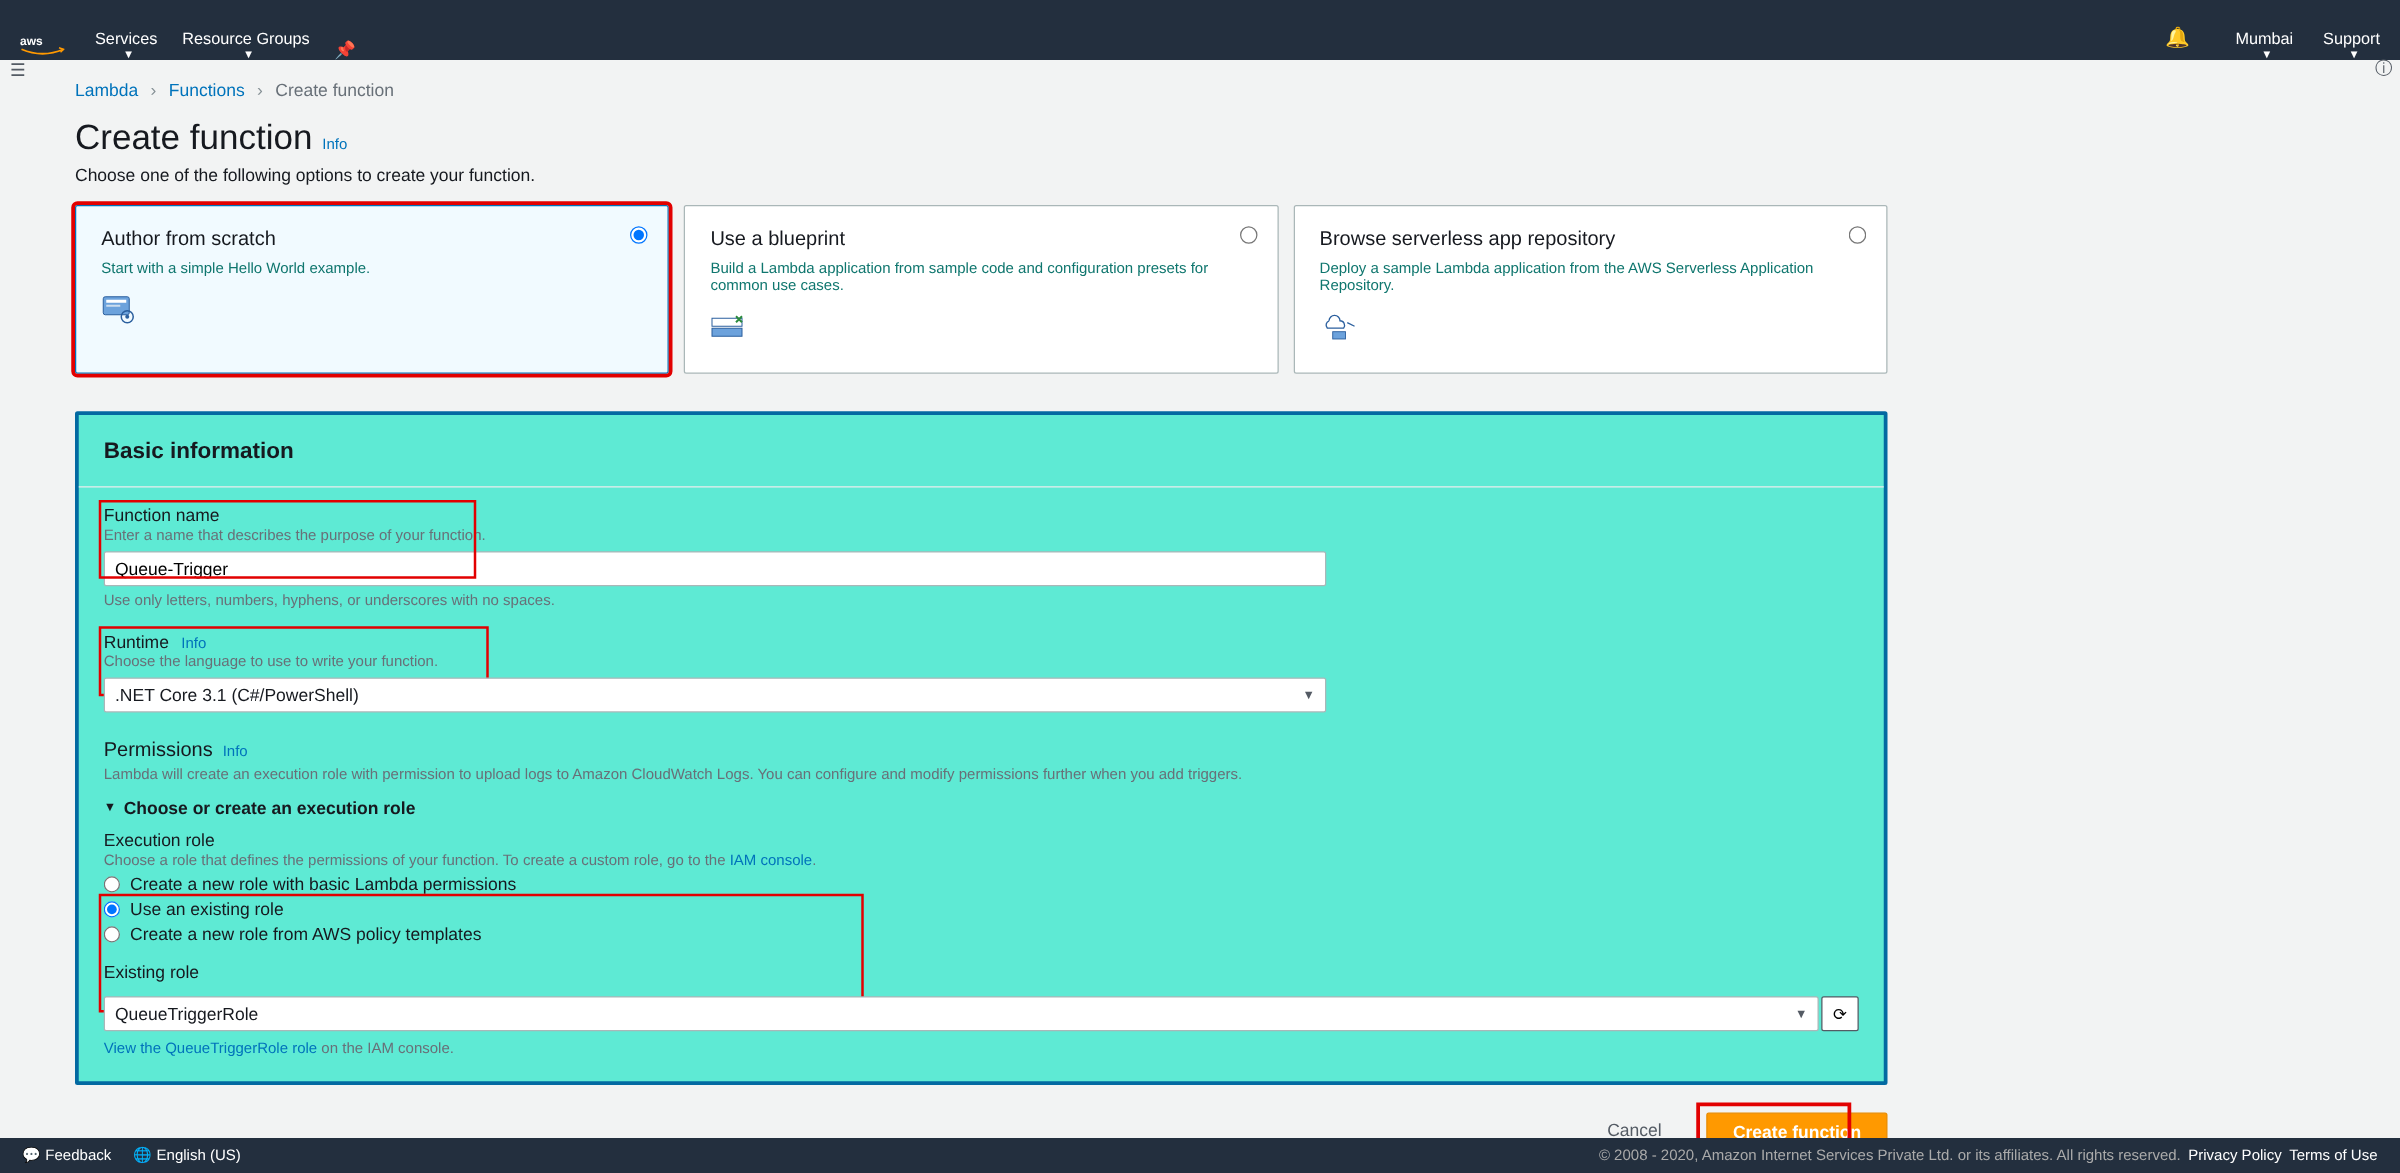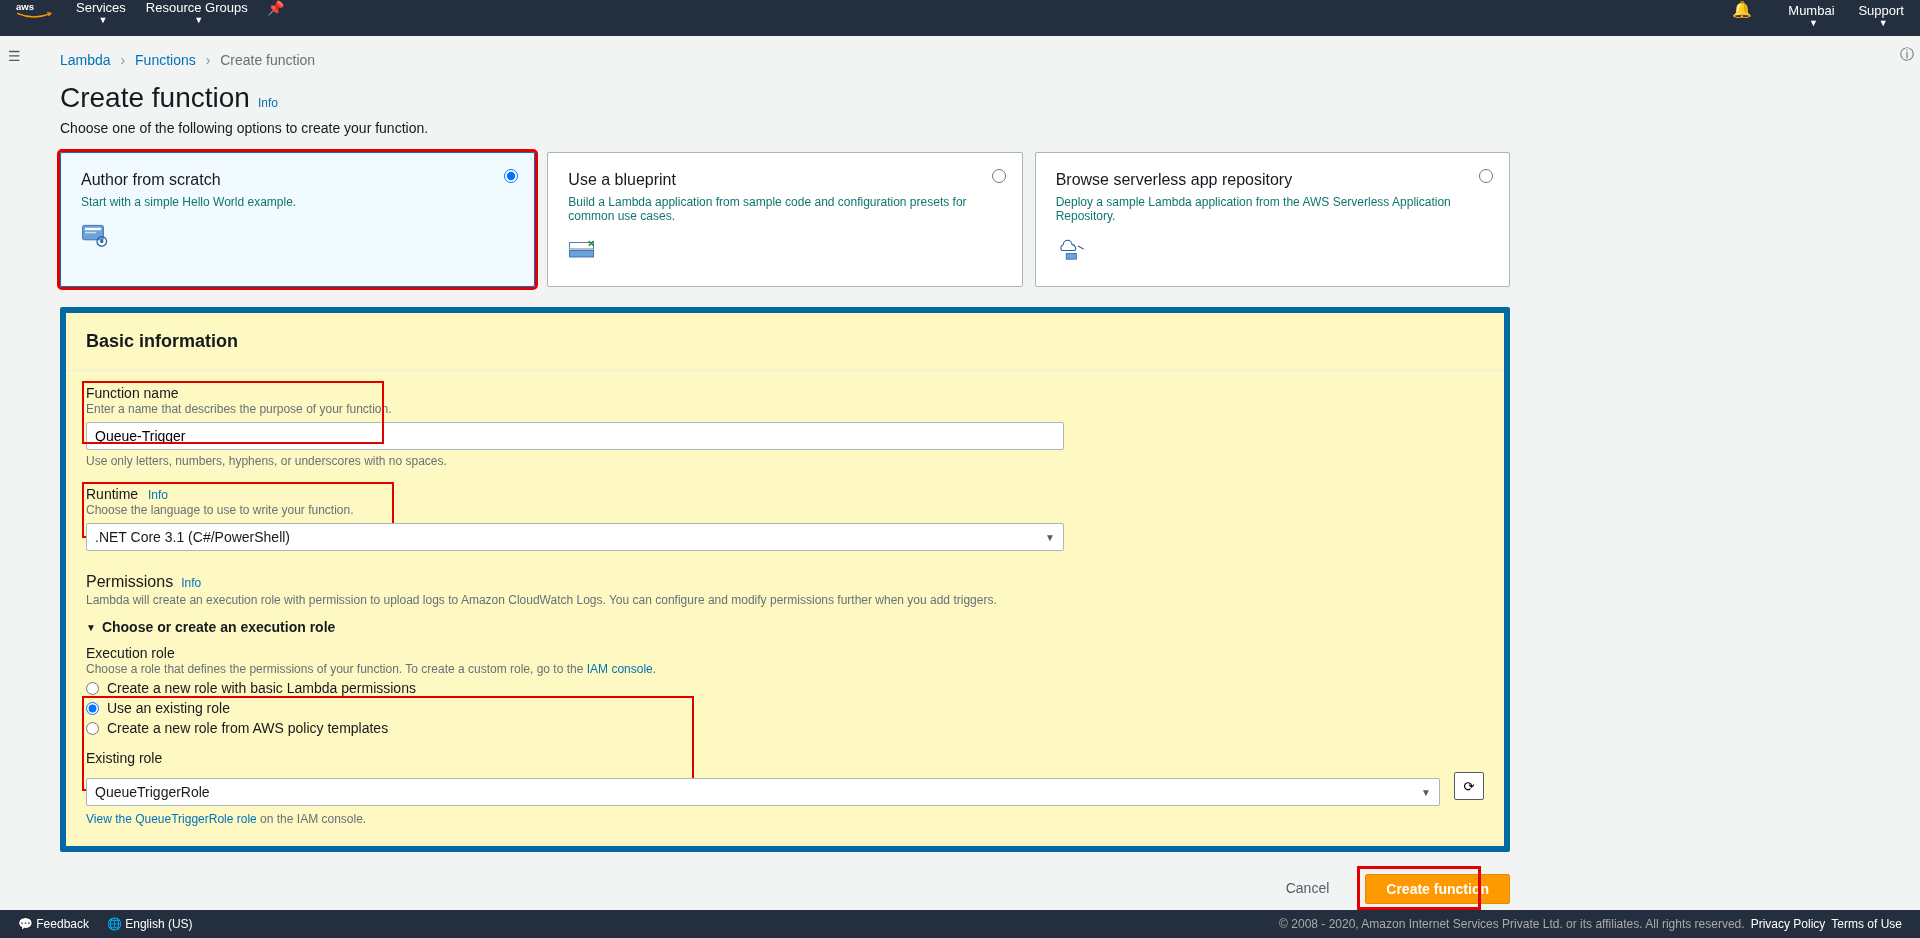--- a/index.html
+++ b/index.html
@@ -1,20 +1,20 @@
 <!DOCTYPE html>
 <html><head>
 <meta charset="utf-8">
 <style>
 * { box-sizing: border-box; margin: 0; padding: 0; }
 body { font-family: "Amazon Ember", "Helvetica Neue", Arial, sans-serif; font-size: 14px; color: #16191f; background: #f2f3f3; }
 a { color: #0073bb; text-decoration: none; cursor: pointer; }
 
 
-.topnav { background: #232f3e; color: #fff; height: 36px; display: flex; align-items: flex-start; padding: 0 16px; }
+.topnav { background: #232f3e; color: #fff; height: 48px; display: flex; align-items: flex-end; padding: 0 16px; }
 .aws-logo { font-weight: bold; margin-right: 24px; display: inline-flex; align-items: center; }
 .aws-logo svg { width: 36px; height: 22px; }
 .nav-item { color: #fff; margin-right: 20px; font-size: 13px; cursor: pointer; display: inline-flex; align-items: center; flex-direction: column; }
 .nav-caret { margin-left: 4px; font-size: 9px; }
 .nav-spacer { flex: 1; }
 .nav-right .nav-item { margin-right: 0; margin-left: 20px; }
 .nav-account-box { background: #fff; width: 90px; height: 40px; margin: 0 6px; }
 
 
 .side-hamburger { position: fixed; left: 8px; top: 48px; cursor: pointer; color: #545b64; }
@@ -27,31 +27,31 @@
 .breadcrumb { padding: 6px 0; font-size: 14px; color: #687078; }
 .breadcrumb .sep { margin: 0 6px; color: #879196; }
 .breadcrumb .current { color: #687078; }
 
 
 .page-title { font-size: 28px; font-weight: 400; margin-top: 8px; display: flex; align-items: baseline; }
 .info-link { font-size: 12px; margin-left: 8px; color: #0073bb; }
 .page-subtitle { font-size: 14px; color: #16191f; margin-top: 6px; margin-bottom: 16px; }
 
 
-.options-row { display: flex; gap: 12px; margin-bottom: 20px; }
+.options-row { display: flex; gap: 12px; margin-bottom: 30px; }
 .option-card { flex: 1; background: #fff; border: 1px solid #aab7b8; border-radius: 2px; padding: 18px 20px 20px 20px; position: relative; cursor: pointer; min-height: 96px; }
 .option-card.selected { border: 1px solid #0073bb; background: #f1faff; }
 .option-card h3 { font-size: 16px; font-weight: 400; margin-bottom: 6px; }
 .option-card p { font-size: 12px; color: #0f766e; margin-bottom: 12px; }
 .option-radio { position: absolute; right: 16px; top: 16px; width: 14px; height: 14px; }
 .option-icon { width: 32px; height: 28px; }
 .highlight-red { outline: 3px solid #e20000; outline-offset: 0px; }
 
 
-.panel { background: #fef9c3; border: 6px solid #0369a1; border-radius: 2px; margin-bottom: 18px; }
+.panel { background: #5eead4; border: 3px solid #0369a1; border-radius: 2px; margin-bottom: 18px; }
 .panel-header { padding: 18px 20px; border-bottom: 1px solid #eaeded; font-size: 18px; font-weight: 700; }
 .panel-body { padding: 14px 20px 20px 20px; }
 
 
 .form-group { margin-bottom: 14px; }
 .form-label { font-size: 14px; color: #16191f; display: block; }
 .form-sublabel { font-size: 12px; color: #687078; margin-top: 1px; display: block; }
 .form-input, .form-select { width: 978px; max-width: 100%; border: 1px solid #aab7b8; border-radius: 2px; padding: 4px 8px; font-size: 14px; background: #fff; height: 28px; margin-top: 6px; }
 .form-select { appearance: none; position: relative; display: flex; align-items: center; justify-content: space-between; cursor: pointer; }
 .select-caret { font-size: 10px; color: #545b64; }
@@ -68,21 +68,21 @@
 .section-sub { font-size: 16px; font-weight: 400; margin-top: 10px; display: flex; align-items: baseline; }
 .section-sub .info-link { font-size: 12px; }
 .section-sub-desc { font-size: 12px; color: #687078; margin-top: 2px; margin-bottom: 10px; }
 
 .exec-role-toggle { font-size: 14px; font-weight: 700; display: flex; align-items: center; cursor: pointer; margin: 12px 0 10px 0; }
 .exec-role-toggle .tri { margin-right: 6px; font-size: 10px; }
 
 .radio-row { display: flex; align-items: center; margin: 4px 0; font-size: 14px; }
 .radio-row input { margin-right: 8px; }
 
-.existing-role-row { display: flex; align-items: flex-start; gap: 14px; margin-top: 6px; }
+.existing-role-row { display: flex; align-items: flex-end; gap: 2px; margin-top: 6px; }
 .refresh-btn { border: 1px solid #545b64; background: #fff; width: 30px; height: 28px; border-radius: 2px; display: flex; align-items: center; justify-content: center; cursor: pointer; }
 .role-link-line { font-size: 12px; margin-top: 6px; }
 .role-link-line .muted { color: #687078; }
 
 
 .footer-actions { display: flex; justify-content: flex-end; gap: 16px; align-items: flex-start; padding: 4px 0 20px 0; }
 .btn { border-radius: 2px; padding: 6px 20px; font-size: 14px; cursor: pointer; border: 1px solid transparent; }
 .btn-cancel { background: transparent; color: #545b64; border: none; }
 .btn-primary { background: #ff9900; color: #fff; border: 1px solid #e88b00; font-weight: 700; }
 

